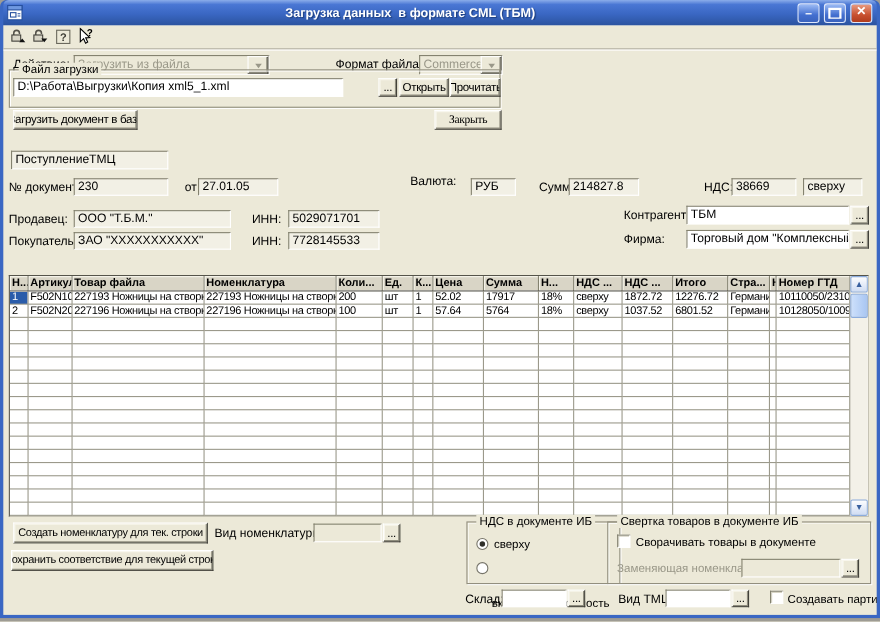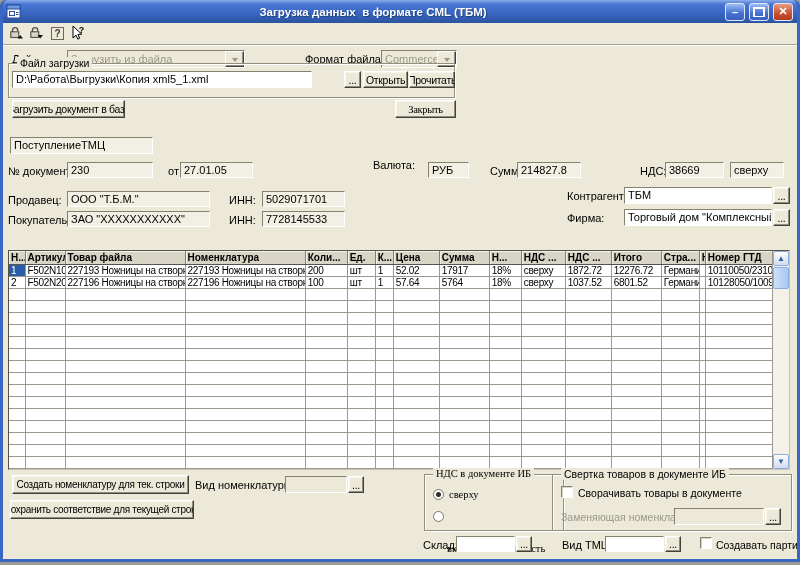--- a/index.html
+++ b/index.html
@@ -529,21 +529,21 @@
         <div class="sb-btn">▼</div>
       </div>
     </div>
 
     <div class="btn" style="left:9px;top:452px;width:177px;height:19px;font-size:10px;">Создать номенклатуру для тек. строки</div>
     <span class="lbl" style="left:192px;top:456px;">Вид номенклатуры</span>
     <div class="field dis" style="left:282px;top:453px;width:62px;"></div>
     <div class="btn" style="left:345px;top:453px;width:16px;height:17px;">...</div>
     <div class="btn" style="left:7px;top:477px;width:184px;height:19px;font-size:10px;">Сохранить соответствие для текущей строки</div>
 
-    <div class="group" style="left:421px;top:451px;width:140px;height:57px;font-family:Liberation Serif, serif;">
+    <div class="group" style="left:421px;top:451px;width:140px;height:57px;">
       <span class="group-label">НДС в документе ИБ</span>
       <span class="radio checked" style="left:8px;top:14px;"></span>
       <span class="rlabel" style="left:24px;top:14px;">сверху</span>
       <span class="radio" style="left:8px;top:36px;"></span>
       <span class="rlabel" style="left:22px;top:36px;margin-top:32px;">включать в стоимость</span>
     </div>
 
     <div class="group" style="left:549px;top:451px;width:240px;height:57px;">
       <span class="group-label">Свертка товаров в документе ИБ</span>
       <span class="checkbox" style="left:8px;top:11px;"></span>

